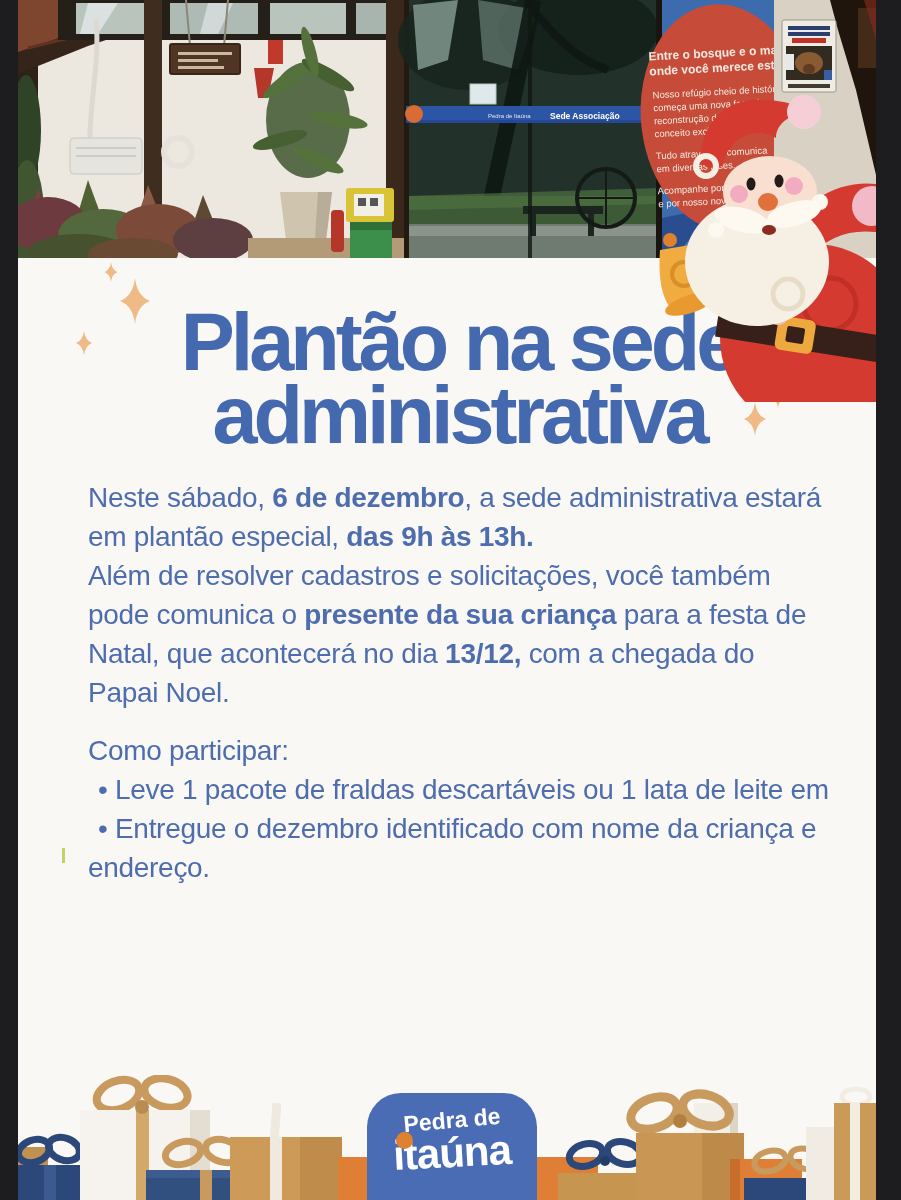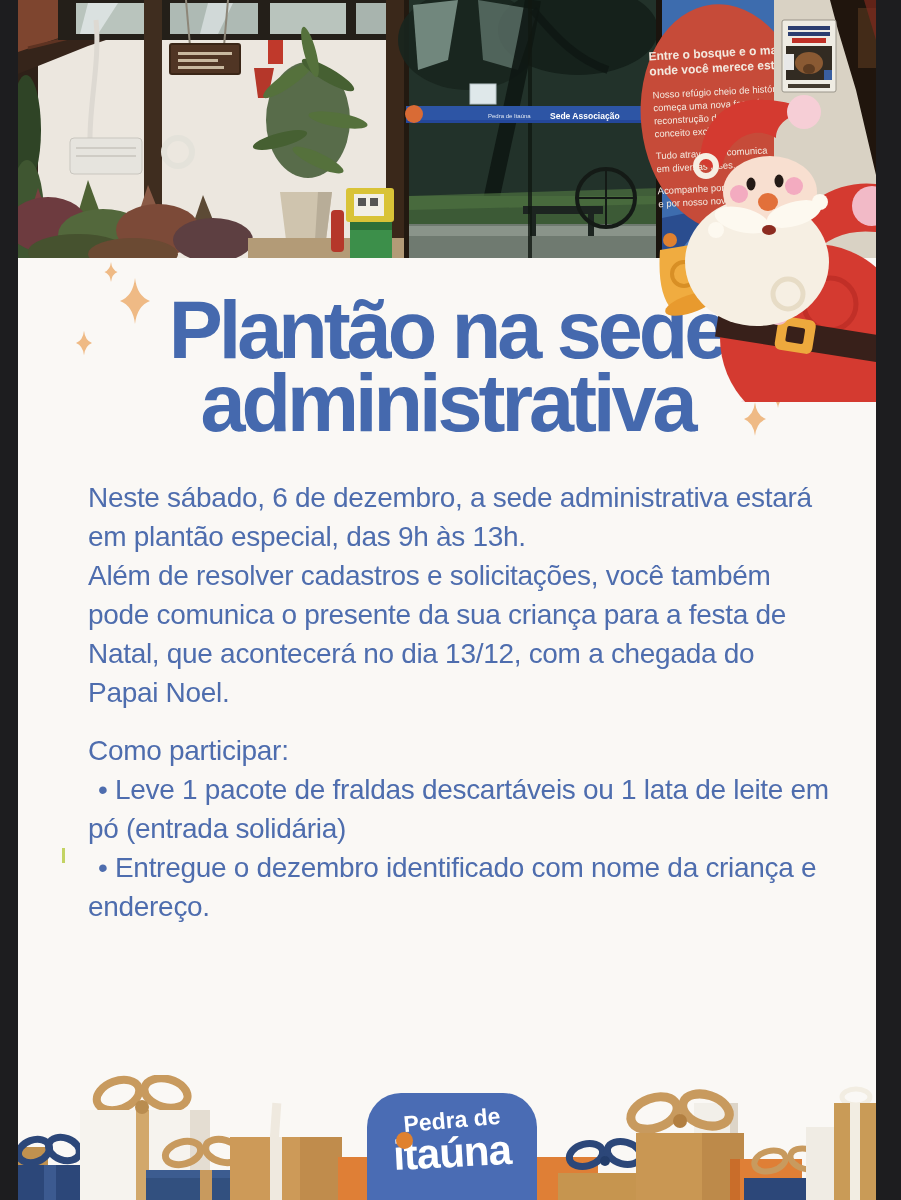--- a/index.html
+++ b/index.html
@@ -3,25 +3,25 @@
 <meta charset="utf-8">
 <style>
   html,body{margin:0;padding:0}
   body{width:901px;height:1200px;background:#1d1d1f;font-family:"Liberation Sans",sans-serif;overflow:hidden;position:relative}
   .flyer{position:absolute;left:18px;top:0;width:858px;height:1200px;background:#faf8f5;overflow:hidden}
   .photo{position:absolute;top:0;left:0;width:858px;height:258px;z-index:1}
   .photo svg{display:block}
   svg text{font-family:"Liberation Sans",sans-serif}
   .santa{position:absolute;top:82px;right:0;width:258px;height:320px;z-index:6}
   .sp{position:absolute;z-index:2}
-  .title{position:absolute;top:294px;left:0;width:858px;margin:0;text-align:center;
+  .title{position:absolute;top:294px;left:0;width:858px;margin:12px;text-align:center;
          font-size:81px;font-weight:bold;color:#4569ae;letter-spacing:-4px;line-height:73px;z-index:3}
   .content{position:absolute;top:478px;left:70px;width:770px;font-size:28px;color:#4e6dae;
            letter-spacing:-0.3px;line-height:39px;z-index:3}
-  .content .b{font-weight:normal}
+  .content .b{font-weight:bold}
   .mt32{}.mt21{margin-top:19px}.mt28{margin-top:28px}
   .pl10{padding-left:10px}
   .gifts{position:absolute;bottom:0;left:0;width:858px;height:125px;z-index:4}
   .badge{position:absolute;left:349px;top:1093px;width:170px;height:107px;background:#4a6cb4;
          border-radius:34px 34px 0 0;z-index:5;text-align:center;color:#ffffff}
   .badge .l1{font-size:23px;font-weight:bold;transform:rotate(-5deg);margin-top:14px;letter-spacing:0}
   .badge .l2{font-size:42px;font-weight:bold;transform:rotate(-3deg);margin-top:-5px;letter-spacing:-1px}
   .badge .dot{position:absolute;left:29px;top:39px;width:17px;height:17px;border-radius:50%;background:#e0812f}
   .artifact{position:absolute;left:44px;top:848px;width:3px;height:15px;background:#b5c93f;opacity:.8;z-index:3}
 </style>
@@ -255,21 +255,20 @@
     </div>
     <div class="mt32">
       <div><span>Além de resolver cadastros e solicitações, você também</span></div>
       <div><span>pode comunica o </span><span class="b">presente da sua criança</span><span> para a festa de</span></div>
       <div><span>Natal, que acontecerá no dia </span><span class="b">13/12,</span><span> com a chegada do</span></div>
       <div><span>Papai Noel.</span></div>
     </div>
     <div class="mt21">Como participar:</div>
     <div>
       <div class="pl10">• Leve 1 pacote de fraldas descartáveis ou 1 lata de leite em</div>
-      <div>pó (entrada solidária)</div>
       <div class="pl10">• Entregue o dezembro identificado com nome da criança e</div>
       <div>endereço.</div>
     </div>
     <div class="mt28">
     </div>
   </div>
 
   <div class="artifact"></div>
 
   <svg class="gifts" viewBox="0 0 858 125">

